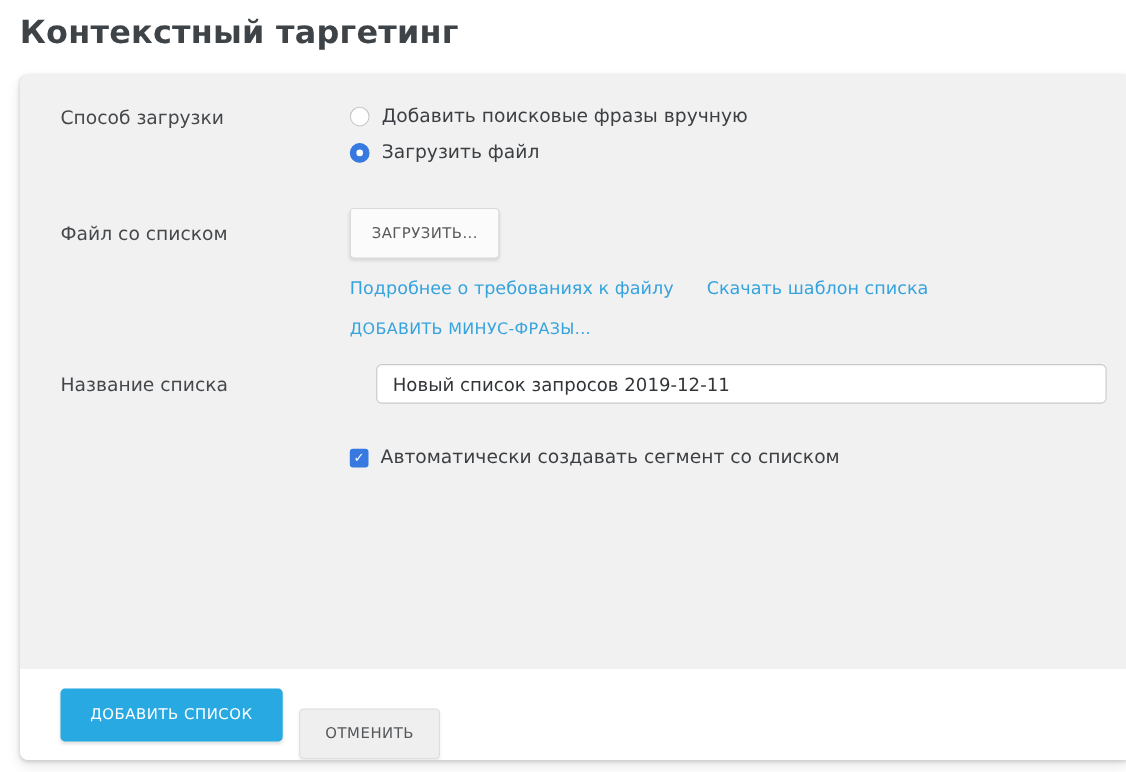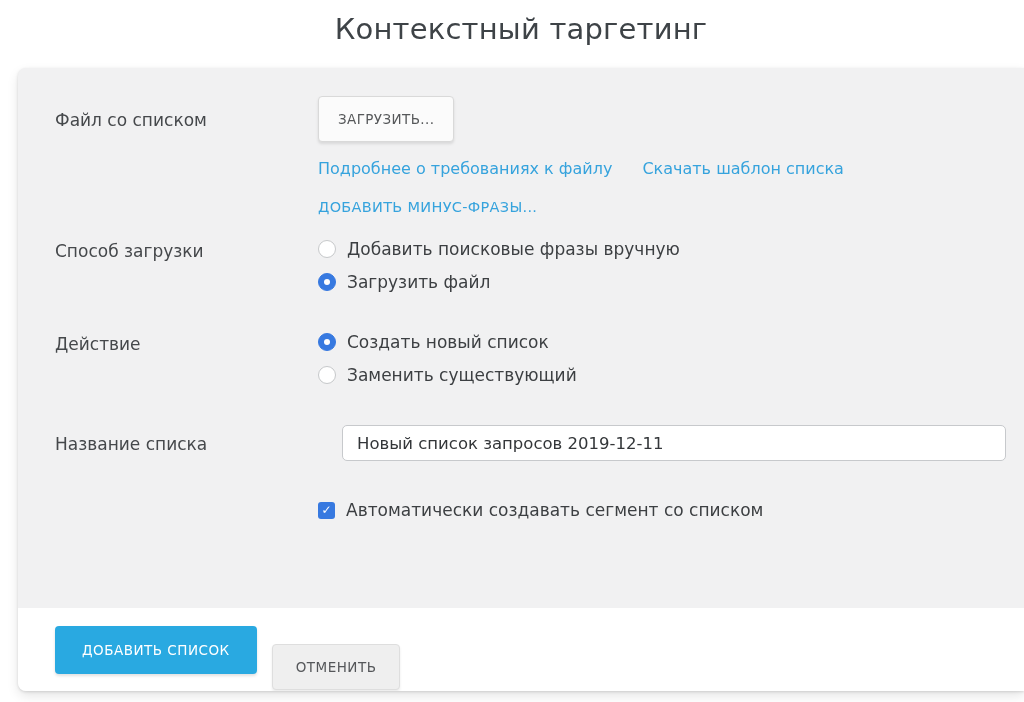--- a/index.html
+++ b/index.html
@@ -5,25 +5,24 @@
   * { margin:0; padding:0; box-sizing:border-box; }
   html,body { width:1024px; height:702px; }
   body {
     background:#ffffff;
     font-family:"DejaVu Sans","Liberation Sans",sans-serif;
     color:#3f4245;
     overflow:hidden;
   }
   .page-title {
     font-size:29px;
-    font-weight:400;
+    font-weight:700;
     color:#3e4347;
     margin:12px 0 0 18px;
     letter-spacing:0.2px;
-    text-align:center;
   }
   .card {
     margin-left:18px;
     margin-top:22px;
     width:1006px;
     height:623px;
     background:#f1f1f2;
     border-radius:8px 0 0 8px;
     box-shadow:0 1px 3px rgba(0,0,0,0.13), 0 5px 12px rgba(0,0,0,0.10);
     display:flex;
@@ -172,59 +171,46 @@
 </style>
 </head>
 <body>
 
 <h1 class="page-title">Контекстный таргетинг</h1>
 
 <div class="card">
   <div class="card-body">
 
 
-    <div class="form-row row-file">
-      <div class="form-label" style="padding-top:14px;">Файл со списком</div>
-      <div>
-        <button class="upload-btn">ЗАГРУЗИТЬ...</button>
-        <div class="links-row">
-          <a class="link">Подробнее о требованиях к файлу</a>
-          <a class="link">Скачать шаблон списка</a>
-        </div>
-        <a class="link minus-link">ДОБАВИТЬ МИНУС-ФРАЗЫ...</a>
-      </div>
-    </div>
-
     <div class="form-row row-upload-method">
       <div class="form-label">Способ загрузки</div>
       <div>
         <div class="option-row">
           <span class="radio"></span>
           <span>Добавить поисковые фразы вручную</span>
         </div>
         <div class="option-row">
           <span class="radio checked"></span>
           <span>Загрузить файл</span>
         </div>
       </div>
     </div>
 
-    <div class="form-row row-action">
-      <div class="form-label">Действие</div>
+    <div class="form-row row-file">
+      <div class="form-label" style="padding-top:14px;">Файл со списком</div>
       <div>
-        <div class="option-row">
-          <span class="radio checked"></span>
-          <span>Создать новый список</span>
+        <button class="upload-btn">ЗАГРУЗИТЬ...</button>
+        <div class="links-row">
+          <a class="link">Подробнее о требованиях к файлу</a>
+          <a class="link">Скачать шаблон списка</a>
         </div>
-        <div class="option-row">
-          <span class="radio"></span>
-          <span>Заменить существующий</span>
-        </div>
+        <a class="link minus-link">ДОБАВИТЬ МИНУС-ФРАЗЫ...</a>
       </div>
     </div>
+
 
     <div class="form-row row-name">
       <div class="form-label">Название списка</div>
       <input class="name-input" type="text" value="Новый список запросов 2019-12-11" style="">
     </div>
 
     <div class="checkbox-row">
       <span class="checkbox">✓</span>
       <span>Автоматически создавать сегмент со списком</span>
     </div>

